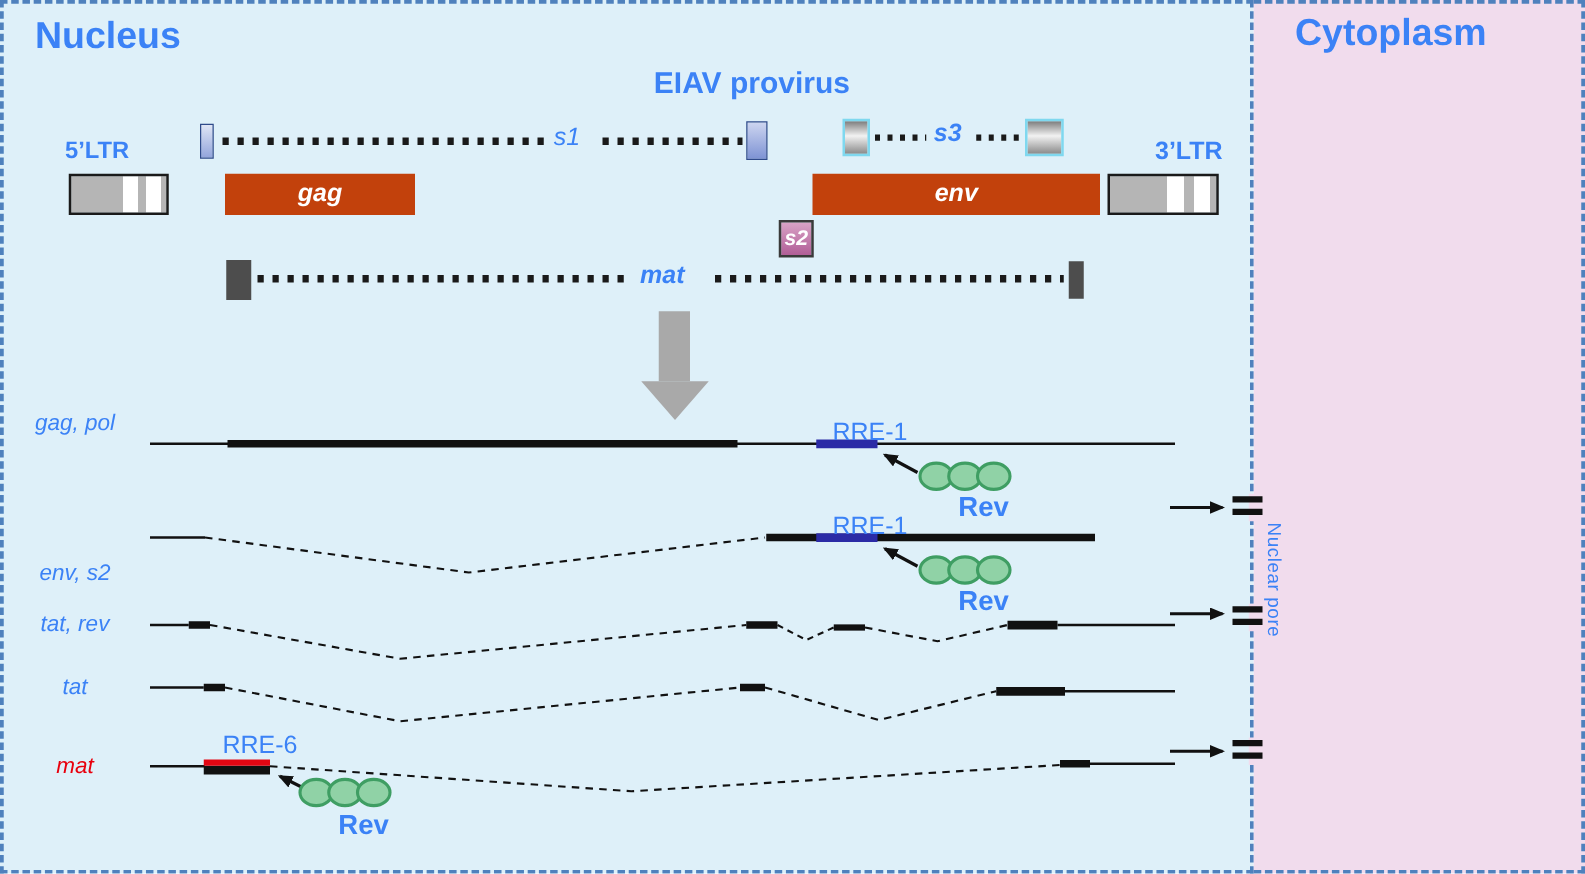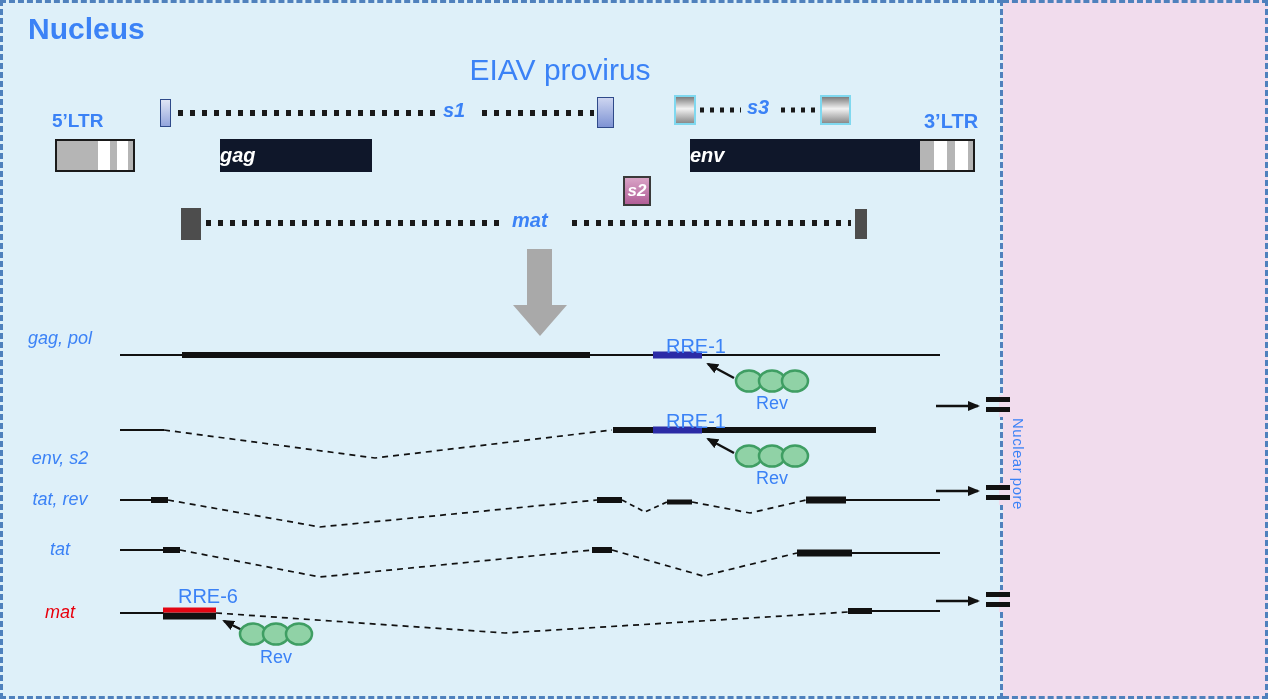--- a/index.html
+++ b/index.html
@@ -4,44 +4,44 @@
 <style>
   html,body{margin:0;padding:0;background:#fff;}
   .page{position:relative;width:1268px;height:699px;background:#fff;font-family:"Liberation Sans",sans-serif;overflow:hidden;}
   .nucleus{position:absolute;left:0;top:0;width:1003px;height:699px;background:#def0f9;border:3px dashed #4f81bd;box-sizing:border-box;}
   .cytoplasm{position:absolute;left:1003px;top:0;width:265px;height:699px;background:#f1dced;border:3px dashed #4f81bd;border-left:none;box-sizing:border-box;}
   svg.overlay{position:absolute;left:0;top:0;pointer-events:none;}
   .lbl{position:absolute;color:#3b82f6;white-space:nowrap;}
   .region-title{font-size:30px;font-weight:bold;}
   .nucleus-title{left:28px;top:12px;}
   .cytoplasm-title{left:1036px;top:10px;}
-  .provirus-title{left:440px;top:53px;width:240px;text-align:center;font-size:30px;}
+  .provirus-title{left:440px;top:53px;width:240px;text-align:right;font-size:24px;font-weight:bold;}
   .ltr5-lbl{left:52px;top:110px;font-size:19px;font-weight:bold;}
   .ltr3-lbl{left:924px;top:110px;font-size:20px;font-weight:bold;}
-  .s1-lbl{left:443px;top:99px;font-size:20px;font-weight:bold;font-style:italic;}
+  .s1-lbl{left:443px;top:99px;font-size:20px;font-weight:normal;font-style:italic;}
   .s3-lbl{left:747px;top:96px;font-size:20px;font-weight:bold;font-style:italic;}
   .mat-pv-lbl{left:512px;top:209px;font-size:20px;font-weight:bold;font-style:italic;}
   .transcription-lbl{left:300px;top:276px;font-size:26px;}
   .row-lbl{width:100px;left:10px;text-align:center;font-size:18px;font-style:italic;}
   .row1-lbl{top:328px;} .row2-lbl{top:419px;margin-top:29px;} .row3-lbl{top:489px;} .row4-lbl{top:539px;}
   .row5-lbl{top:602px;color:#e8000d;}
   .rre-lbl{width:96px;text-align:right;font-size:20px;}
   .rre1-row1{left:630px;top:335px;}
   .rre1-row2{left:630px;top:410px;}
   .rre2-row5{left:142px;top:585px;}
-  .rev-lbl{width:70px;text-align:center;font-size:18px;font-weight:normal;}
+  .rev-lbl{width:70px;text-align:right;font-size:22px;font-weight:bold;}
   .rev-row1{left:737px;top:393px;}
   .rev-row2{left:737px;top:468px;}
   .rev-row5{left:241px;top:647px;}
   .pore-lbl{left:1010px;top:418px;font-size:15px;writing-mode:vertical-rl;letter-spacing:0.5px;}
   .box{position:absolute;box-sizing:border-box;}
   .ltr{background:linear-gradient(to right,#b5b5b5 0 54%,#ffffff 54% 70%,#b5b5b5 70% 79%,#ffffff 79% 94%,#b5b5b5 94% 100%);border:2px solid #1a1a1a;}
   .ltr5-box{left:55px;top:139px;width:80px;height:33px;}
   .ltr3-box{left:886px;top:139px;width:89px;height:33px;}
-  .gene{background:#0f172a;color:#fff;display:flex;align-items:center;font-weight:bold;font-style:italic;font-size:20px;margin-left:40px;}
+  .gene{background:#c2410c;color:#fff;display:flex;align-items:center;justify-content:center;font-weight:bold;font-style:italic;font-size:20px;}
   .gag-box{left:180px;top:139px;width:152px;height:33px;}
   .pol-box{left:325px;top:172px;width:267px;height:31px;}
   .env-box{left:650px;top:139px;width:230px;height:33px;}
   .s2-box{left:623px;top:176px;width:28px;height:30px;background:linear-gradient(#d9a3c6,#b15e97);border:2px solid #3a3a3a;color:#fff;display:flex;align-items:center;justify-content:center;font-weight:bold;font-style:italic;font-size:17px;}
   .s1-box-l{left:160px;top:99px;width:11px;height:28px;background:linear-gradient(#dfe5f5,#93a5dc);border:1px solid #2f4a8a;}
   .s1-box-r{left:597px;top:97px;width:17px;height:31px;background:linear-gradient(#cdd5f0,#7e93d4);border:1px solid #2f4a8a;}
   .s3box{background:linear-gradient(#7d7d7d,#f2f2f2 45%,#8a8a8a);border:2px solid #7fd8ef;}
   .s3-box-l{left:674px;top:95px;width:22px;height:30px;}
   .s3-box-r{left:820px;top:95px;width:31px;height:30px;}
   .mat-box-l{left:181px;top:208px;width:20px;height:32px;background:#4d4d4d;}
@@ -166,20 +166,21 @@
   <div class="box s1-box-r"></div>
   <div class="box s3box s3-box-l"></div>
   <div class="box s3box s3-box-r"></div>
   <div class="box mat-box-l"></div>
   <div class="box mat-box-r"></div>
 
   <div class="tr-shaft"></div>
   <div class="tr-head"></div>
 
   <div class="lbl region-title nucleus-title">Nucleus</div>
+  <div class="lbl region-title cytoplasm-title">Cytoplasm</div>
   <div class="lbl provirus-title">EIAV provirus</div>
   <div class="lbl ltr5-lbl">5’LTR</div>
   <div class="lbl ltr3-lbl">3’LTR</div>
   <div class="lbl s1-lbl">s1</div>
   <div class="lbl s3-lbl">s3</div>
   <div class="lbl mat-pv-lbl">mat</div>
 
   <div class="lbl row-lbl row1-lbl">gag, pol</div>
   <div class="lbl row-lbl row2-lbl">env, s2</div>
   <div class="lbl row-lbl row3-lbl">tat, rev</div>

